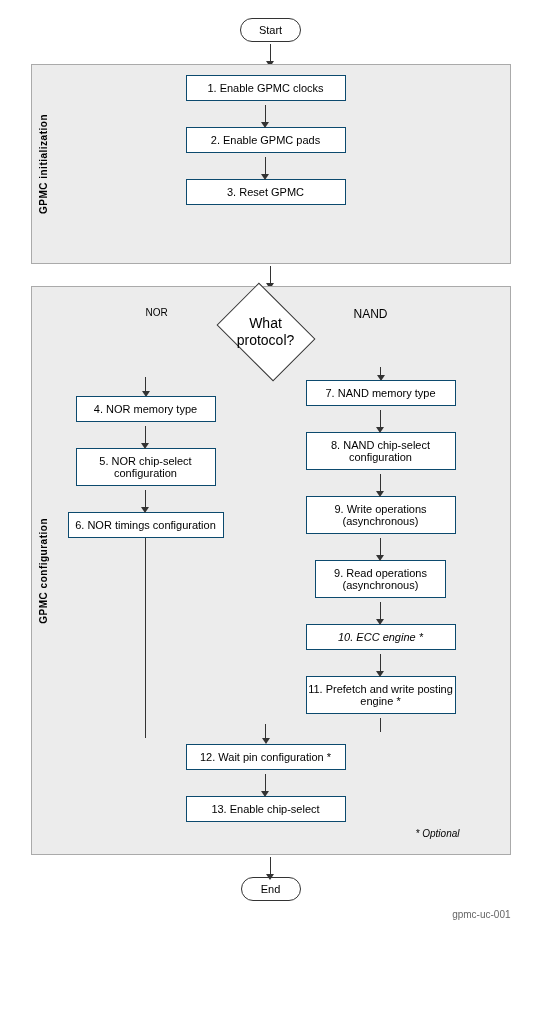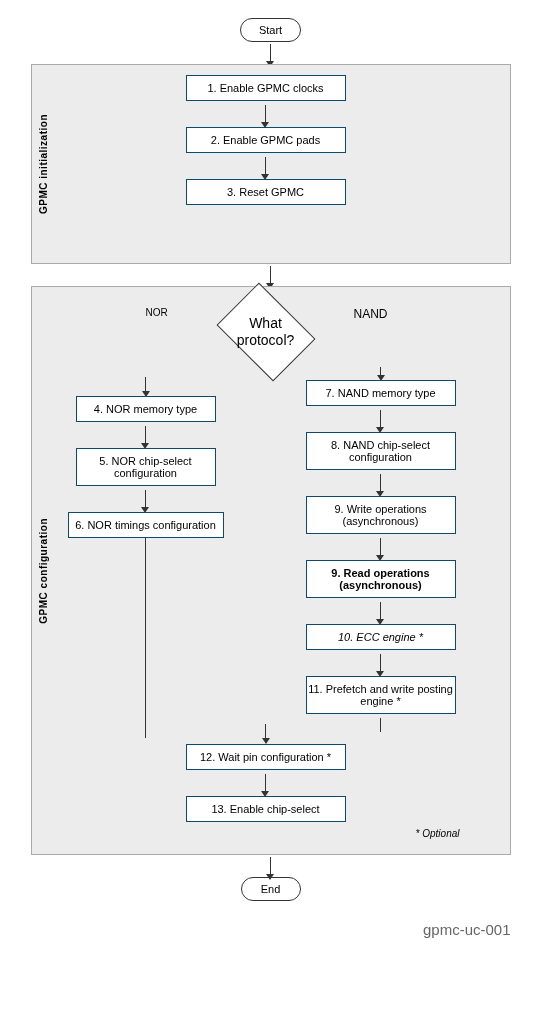--- a/index.html
+++ b/index.html
@@ -94,24 +94,24 @@
     }
 
     .optional-note {
       align-self: flex-end;
       font-size: 10px;
       font-style: italic;
       margin-right: 16px;
     }
 
     .footer-label {
-      font-size: 15px;
+      font-size: 10px;
       color: #666;
       align-self: flex-end;
-      margin-top: 16px;
+      margin-top: 4px;
     }
 
     .top-section {
       width: 480px;
       border: 1px solid #aaa;
       background: #ececec;
       position: relative;
       padding: 10px 10px 10px 0px;
       display: flex;
       flex-direction: column;
@@ -197,21 +197,21 @@
         <div style="display:flex; flex-direction:column; align-items:center; width:190px; padding-top:0px;">
 
           <div style="width:1px; height:8px; background:#333; margin: 0 auto;"></div>
           <div style="width:1px; height:0px; border-left: 4px solid transparent; border-right: 4px solid transparent; border-top: 6px solid #333; margin: 0 auto -1px auto;"></div>
           <div class="rect" style="width:150px;">7. NAND memory type</div>
           <div class="arrow-down" style="margin:4px auto;"></div>
           <div class="rect" style="width:150px;">8. NAND chip-select configuration</div>
           <div class="arrow-down" style="margin:4px auto;"></div>
           <div class="rect" style="width:150px;">9. Write operations (asynchronous)</div>
           <div class="arrow-down" style="margin:4px auto;"></div>
-          <div class="rect" style="width:150px;font-weight:bold;">9. Read operations (asynchronous)</div>
+          <div class="rect" style="width:131px;">9. Read operations (asynchronous)</div>
           <div class="arrow-down" style="margin:4px auto;"></div>
           <div class="rect" style="width:150px;font-style:italic;">10. ECC engine *</div>
           <div class="arrow-down" style="margin:4px auto;"></div>
           <div class="rect" style="width:150px;">11. Prefetch and write posting engine *</div>
 
           <div style="width:1px; height:14px; background:#333; margin:4px auto 0 auto;"></div>
         </div>
 
       </div>
 

